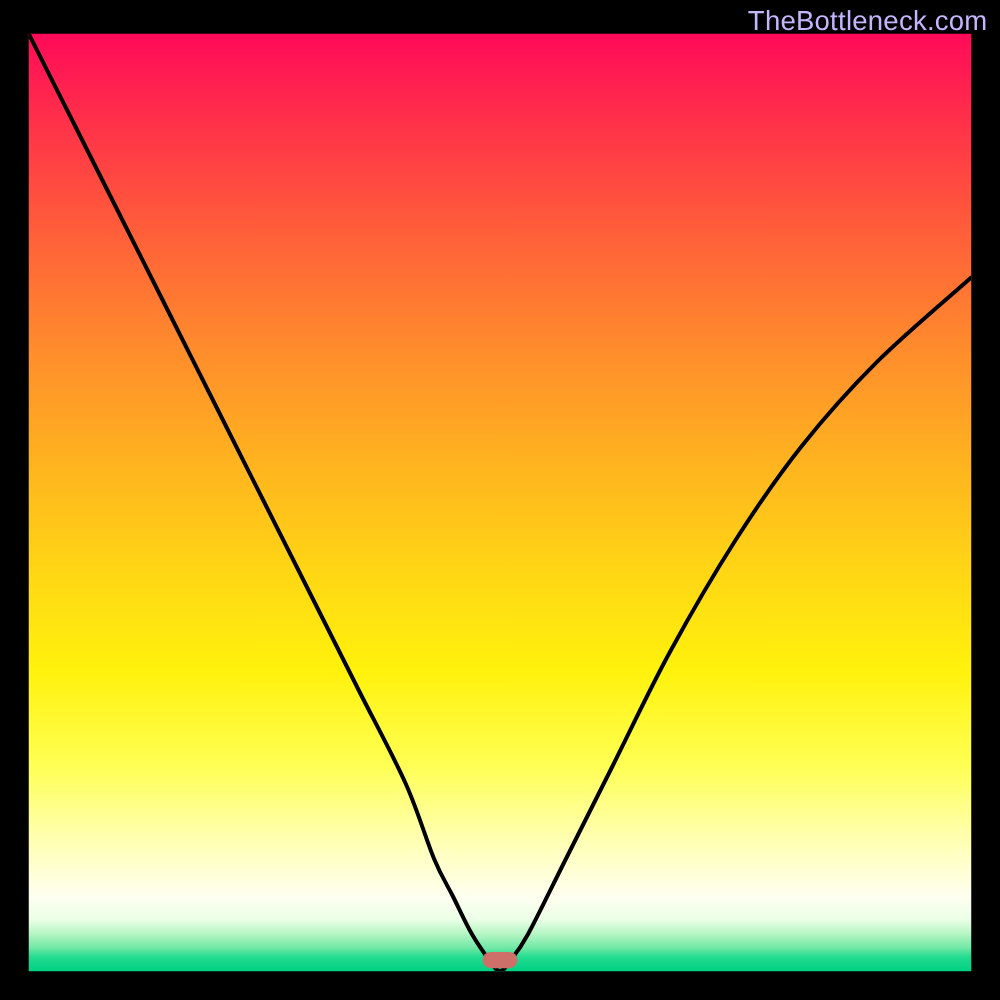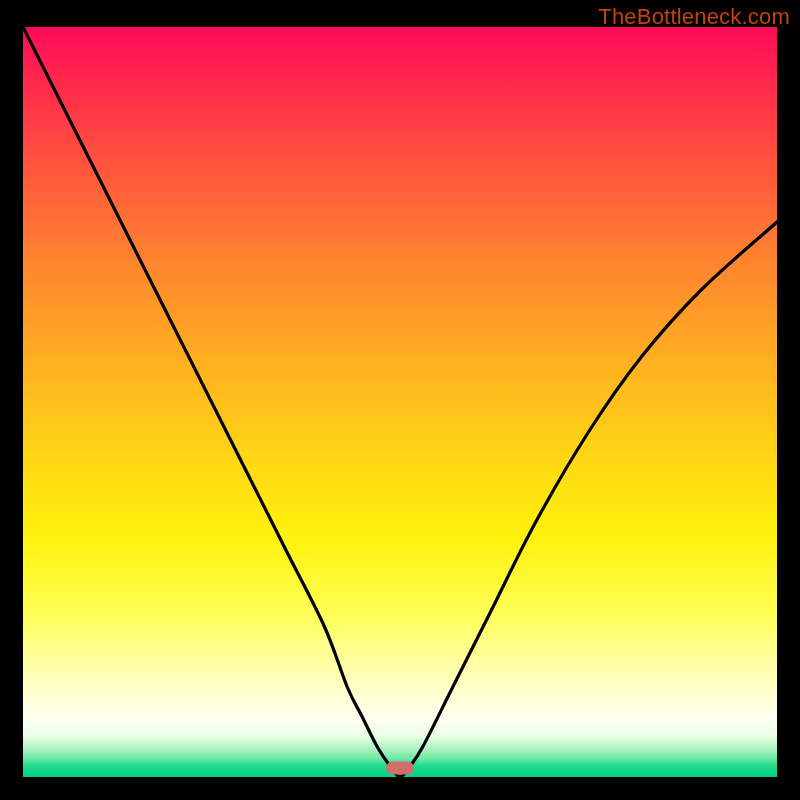--- a/index.html
+++ b/index.html
@@ -14,21 +14,21 @@
   .frame {
     position: relative;
     width: 800px;
     height: 800px;
     background: #000;
   }
   .watermark {
     position: absolute;
     top: 4px;
     right: 10px;
-    color: #c2410c;
+    color: #c4b5fd;
     font-size: 22px;
     font-weight: 500;
     z-index: 20;
     letter-spacing: 0.2px;
   }
   .plot-area {
     position: absolute;
     left: 23px;
     top: 27px;
     width: 754px;

